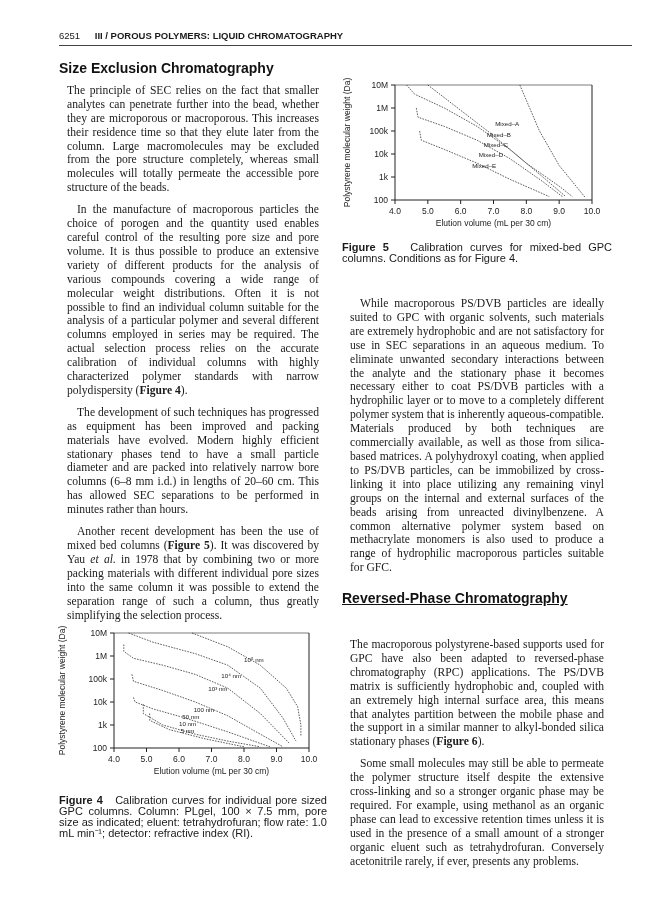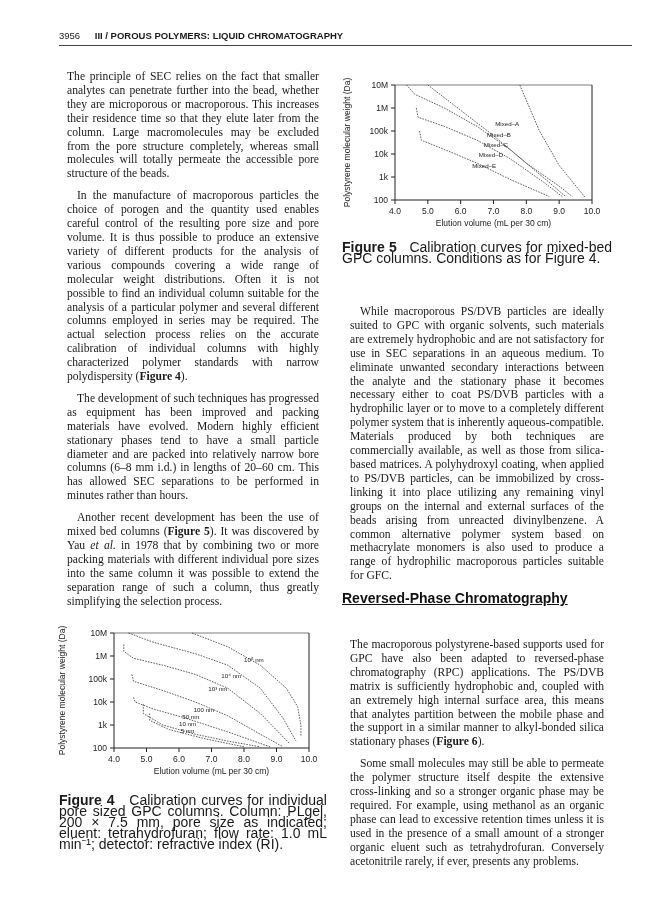--- a/index.html
+++ b/index.html
@@ -3,41 +3,42 @@
 <meta charset="utf-8">
 <style>
   html, body { margin:0; padding:0; background:#fff; }
   body { width:668px; height:900px; position:relative; overflow:hidden; color:#1a1a1a; }
   .header { position:absolute; left:59px; top:30px; width:573px; font-family:"Liberation Sans", sans-serif; font-size:9.5px; font-weight:bold; border-bottom:1px solid #444; padding-bottom:4px; }
   .header .pg { font-weight:normal; margin-right:12px; }
   .col { position:absolute; font-family:"Liberation Serif", serif; font-size:11.6px; line-height:13.9px; text-align:justify; }
   .col p { margin:8px; text-indent:0; }
   .col p.ind { text-indent:10px; }
   .left { left:59px; top:62px; width:268px; }
-  .right { left:342px; top:297px; width:270px; }
+  .right { left:342px; top:289px; width:270px; }
   h2 { font-family:"Liberation Sans", sans-serif; font-size:14px; font-weight:bold; margin:0 0 6px 0; color:#111; }
   .h2right { position:absolute; left:342px; top:590px;text-decoration:underline; }
   .right2 { left:342px; top:630px; width:270px; }
-  .caption { position:absolute; font-family:"Liberation Sans", sans-serif; font-size:14px; line-height:11px; text-align:justify; }
+  .caption { position:absolute; font-family:"Liberation Sans", sans-serif; font-size:11px; line-height:11px; text-align:justify; }
   .caption b { font-weight:bold; }
   .cap5 { left:342px; top:242px; width:270px; }
   .cap4 { left:59px; top:795px; width:268px; }
   svg text { font-family:"Liberation Sans", sans-serif; }
   .fig5 { position:absolute; left:340px; top:60px; }
   .fig4 { position:absolute; left:55px; top:608px; }
 </style>
 </head>
 <body>
 
 <div class="header">
-  <span class="pg">3956</span>
+  <span class="pg">6251</span>
   <span>III / POROUS POLYMERS: LIQUID CHROMATOGRAPHY</span>
 </div>
 
 <div class="col left">
+  <h2>Size Exclusion Chromatography</h2>
   <p>The principle of SEC relies on the fact that smaller analytes can penetrate further into the bead, whether they are microporous or macroporous. This increases their residence time so that they elute later from the column. Large macromolecules may be excluded from the pore structure completely, whereas small molecules will totally permeate the accessible pore structure of the beads.</p>
   <p class="ind"><span>In the manufacture of macroporous particles the choice of porogen and the quantity used enables careful control of the resulting pore size and pore volume. It is thus possible to produce an extensive variety of different products for the analysis of various compounds covering a wide range of molecular weight distributions. Often it is not possible to find an individual column suitable for the analysis of a particular polymer and several different columns employed in series may be required. The actual selection process relies on the accurate calibration of individual columns with highly characterized polymer standards with narrow polydispersity (</span><b>Figure 4</b><span>).</span></p>
   <p class="ind">The development of such techniques has progressed as equipment has been improved and packing materials have evolved. Modern highly efficient stationary phases tend to have a small particle diameter and are packed into relatively narrow bore columns (6–8 mm i.d.) in lengths of 20–60 cm. This has allowed SEC separations to be performed in minutes rather than hours.</p>
   <p class="ind"><span>Another recent development has been the use of mixed bed columns (</span><b>Figure 5</b><span>). It was discovered by Yau </span><i>et al.</i><span> in 1978 that by combining two or more packing materials with different individual pore sizes into the same column it was possible to extend the separation range of such a column, thus greatly simplifying the selection process.</span></p>
 </div>
 
 <div class="col right">
   <p class="ind">While macroporous PS/DVB particles are ideally suited to GPC with organic solvents, such materials are extremely hydrophobic and are not satisfactory for use in SEC separations in an aqueous medium. To eliminate unwanted secondary interactions between the analyte and the stationary phase it becomes necessary either to coat PS/DVB particles with a hydrophilic layer or to move to a completely different polymer system that is inherently aqueous-compatible. Materials produced by both techniques are commercially available, as well as those from silica-based matrices. A polyhydroxyl coating, when applied to PS/DVB particles, can be immobilized by cross-linking it into place utilizing any remaining vinyl groups on the internal and external surfaces of the beads arising from unreacted divinylbenzene. A common alternative polymer system based on methacrylate monomers is also used to produce a range of hydrophilic macroporous particles suitable for GFC.</p>
 </div>
 
@@ -134,13 +135,13 @@
     <path d="M88.3 96.3 L88.3 105.5 L107.8 117.0 L140.3 126.2 L172.8 133.1 L205.3 138.8" fill="none" stroke="#333" stroke-width="0.8" stroke-dasharray="1.6 1.2"></path>
     <path d="M94.7 105.5 L94.7 112.4 L114.3 121.6 L150.0 130.8 L189.0 138.8" fill="none" stroke="#333" stroke-width="0.8" stroke-dasharray="1.6 1.2"></path>
     <text x="189" y="53.75" font-size="6.2" fill="#222">10⁵ nm</text>
     <text x="166.25" y="69.85000000000001" font-size="6.2" fill="#222">10⁴ nm</text>
     <text x="153.25" y="82.5" font-size="6.2" fill="#222">10³ nm</text>
     <text x="138.625" y="104.35000000000001" font-size="6.2" fill="#222">100 nm</text>
     <text x="127.24999999999999" y="111.25" font-size="6.2" fill="#222">50 nm</text>
     <text x="124" y="118.14999999999999" font-size="6.2" fill="#222">10 nm</text>
     <text x="125.62499999999999" y="125.05" font-size="6.2" fill="#222">5 nm</text>
   </svg>
-<div class="caption cap4"><b>Figure 4</b>&nbsp;&nbsp;&nbsp;<span>Calibration curves for individual pore sized GPC columns. Column: PLgel, 200 × 7.5 mm, pore size as indicated; eluent: tetrahydrofuran; flow rate: 1.0 mL min⁻¹; detector: refractive index (RI).</span></div>
+<div class="caption cap4"><b>Figure 4</b>&nbsp;&nbsp;&nbsp;<span>Calibration curves for individual pore sized GPC columns. Column: PLgel, 100 × 7.5 mm, pore size as indicated; eluent: tetrahydrofuran; flow rate: 1.0 mL min⁻¹; detector: refractive index (RI).</span></div>
 
 </body></html>

